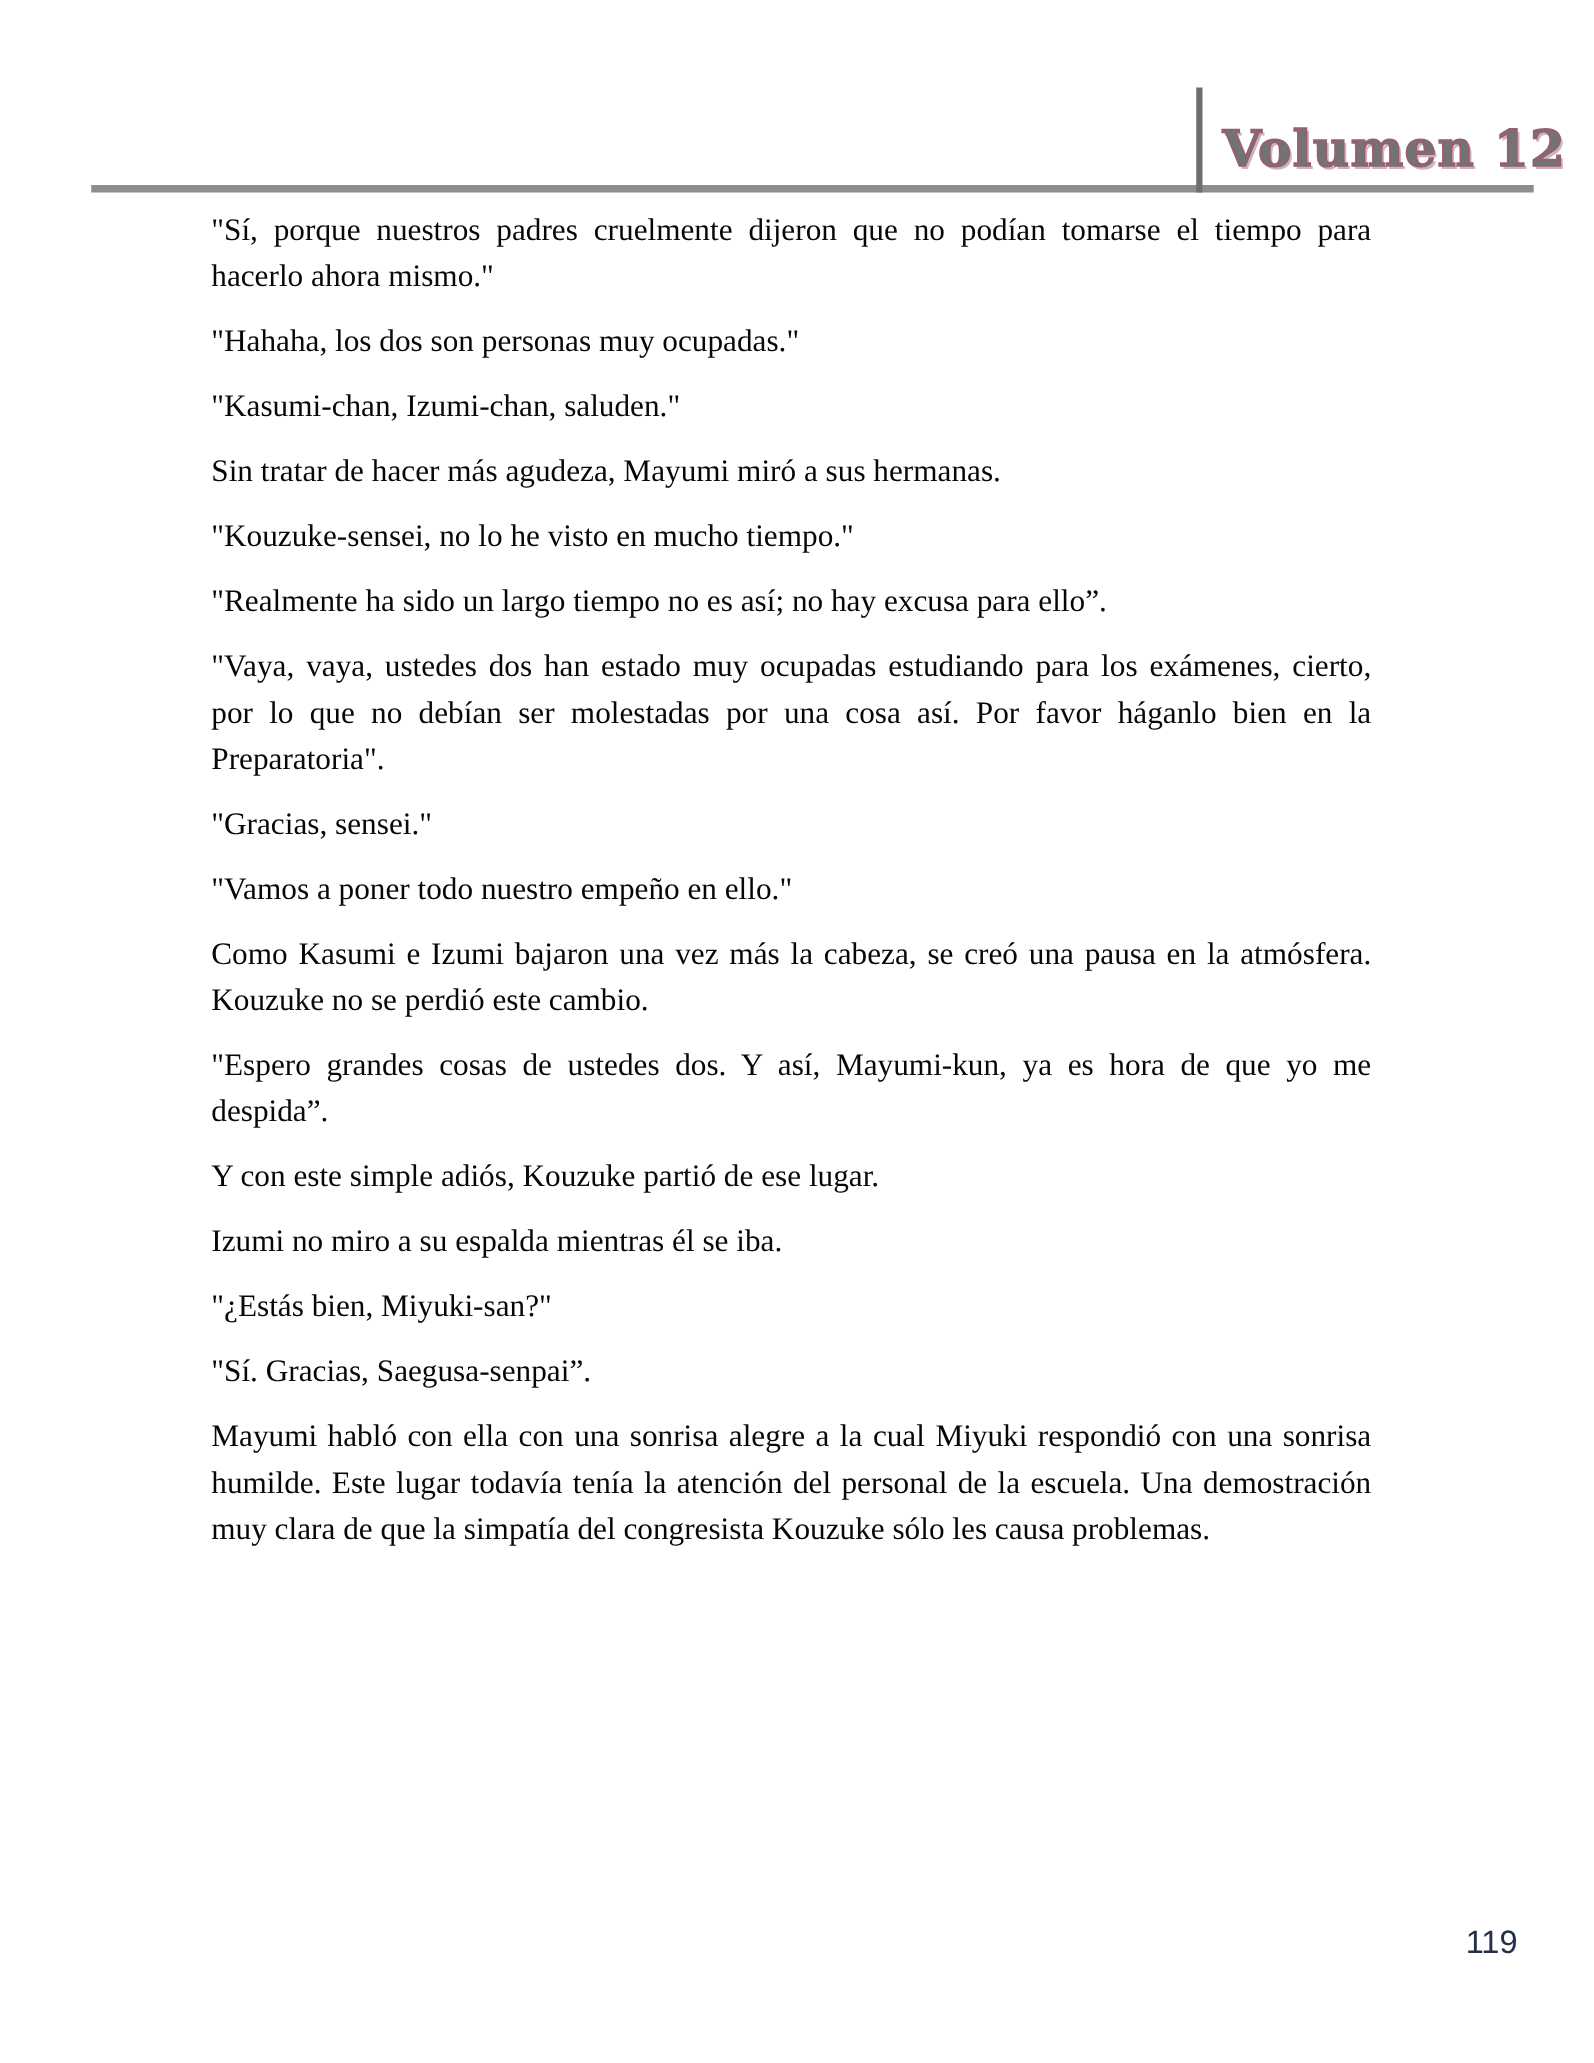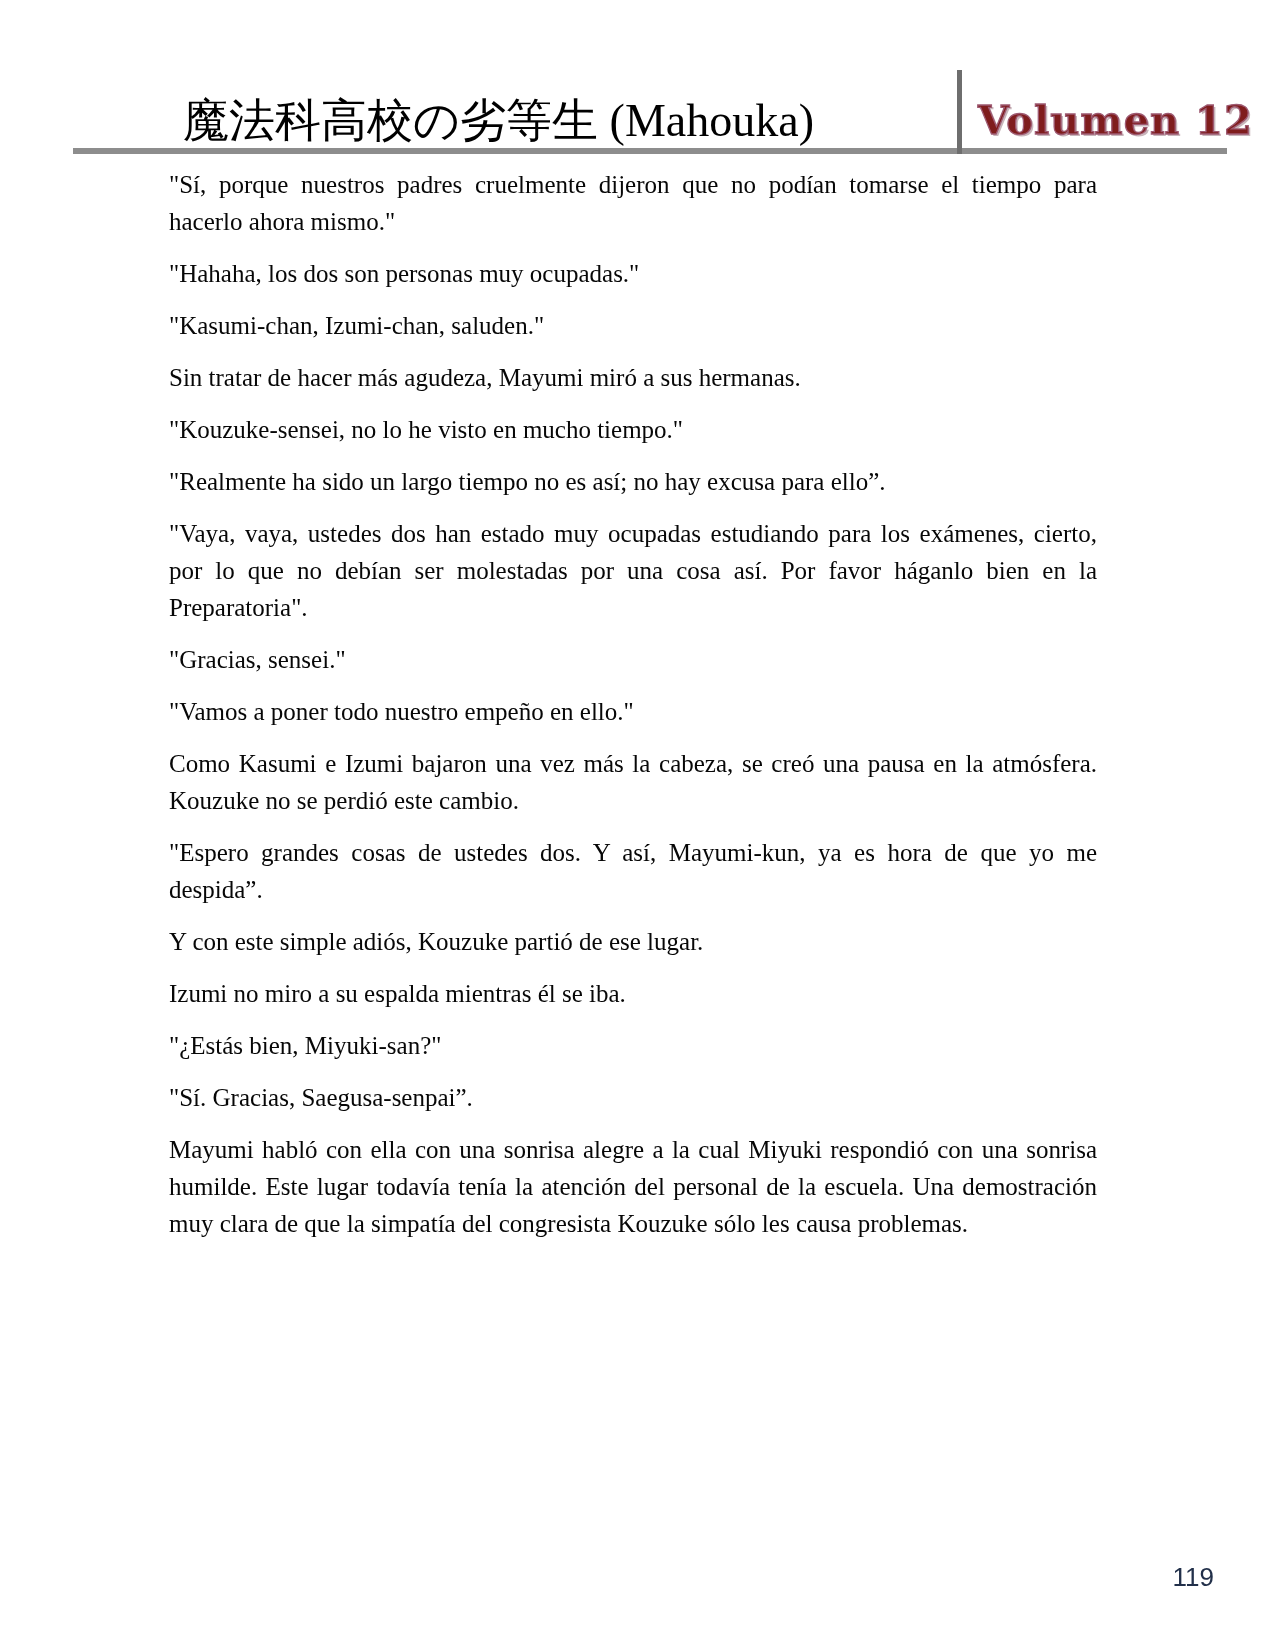--- a/index.html
+++ b/index.html
@@ -44,21 +44,21 @@
   }
   .volume-label {
     position: absolute;
     left: 905px;
     bottom: 8px;
     font-family: "DejaVu Serif", serif;
     font-weight: bold;
     font-size: 40px;
     line-height: 1;
     letter-spacing: 1px;
-    color: #7f1d1d;
+    color: #737373;
     -webkit-text-stroke: 1.3px #9e5a72;
     text-shadow: 2px 2px 0 #c8b6bb;
     white-space: nowrap;
   }
   
   .body-text {
     position: absolute;
     left: 169px;
     top: 166px;
     width: 928px;
@@ -73,30 +73,28 @@
   .body-text p.scene-break {
   }
   
   .page-number {
     position: absolute;
     right: 61px;
     top: 1538px;
     font-family: "Liberation Sans", sans-serif;
     font-size: 26px;
     color: #22304a;
-    margin-top: 24px;
   }
 </style>
 </head>
 <body>
 
 <div class="page">
 
   <header class="header">
-    <div class="book-title">魔法科高校の劣等生 (Mahouka)</div>
     <div class="header-divider"></div>
     <div class="volume-label">Volumen 12</div>
   </header>
 
   <main class="body-text" id="paragraphs">
       <p>"Sí, porque nuestros padres cruelmente dijeron que no podían tomarse el tiempo para hacerlo ahora mismo."</p>
       <p>"Hahaha, los dos son personas muy ocupadas."</p>
       <p>"Kasumi-chan, Izumi-chan, saluden."</p>
       <p>Sin tratar de hacer más agudeza, Mayumi miró a sus hermanas.</p>
       <p>"Kouzuke-sensei, no lo he visto en mucho tiempo."</p>

